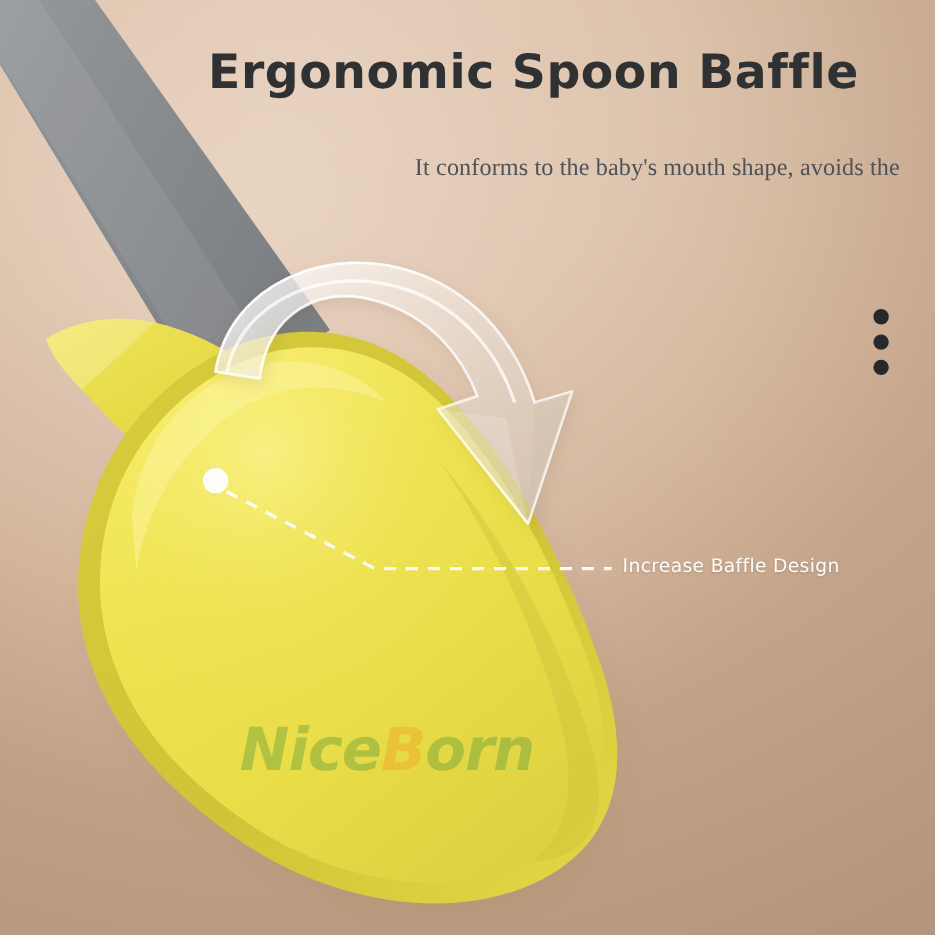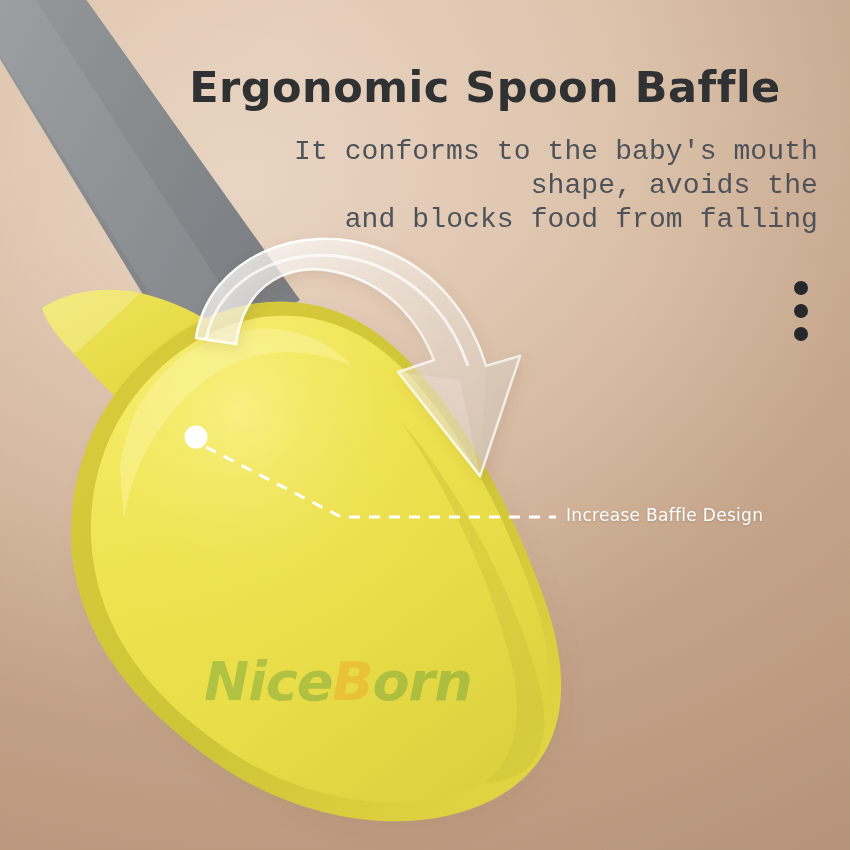--- a/index.html
+++ b/index.html
@@ -33,21 +33,21 @@
     position: absolute;
     left: 0;
     top: 0;
     width: 850px;
     height: 850px;
   }
 
   
   .watermark {
     position: absolute;
-    left: 204px;
+    left: 218px;
     top: 650px;
     font-family: "DejaVu Sans", sans-serif;
     font-size: 54px;
     font-weight: 700;
     letter-spacing: -1px;
     font-style: italic;
     opacity: 0.40;
     white-space: nowrap;
     user-select: none;
   }
@@ -62,30 +62,29 @@
     top: 42px;
     width: 670px;
     text-align: center;
     font-family: "DejaVu Sans", sans-serif;
     font-size: 43px;
     font-weight: 700;
     color: #2f3133;
     letter-spacing: 0.5px;
     line-height: 1.15;
     white-space: nowrap;
-    margin-top: 21px;
   }
   .subtitle {
     position: absolute;
     right: 32px;
     top: 135px;
     width: 560px;
     text-align: right;
-    font-family: Liberation Mono, monospace;
-    font-size: 28px;
+    font-family: Liberation Serif, serif;
+    font-size: 22px;
     font-weight: 400;
     color: #4e5359;
     line-height: 34px;
     letter-spacing: 0.1px;
   }
   .subtitle .sl { display: block; }
 
   
   .dots {
     position: absolute;
@@ -264,21 +263,20 @@
     <path d="M 206 447 L 341 517 L 556 517" fill="none" stroke="#ffffff" stroke-width="3" stroke-dasharray="11 9" stroke-linecap="butt"></path>
     <circle cx="196" cy="437" r="11.5" fill="#ffffff"></circle>
   </svg>
 
   <div class="callout-label">Increase Baffle Design</div>
 
   <div class="title">Ergonomic Spoon Baffle</div>
 
   <div class="subtitle">
     <span class="sl">It conforms to the baby's mouth shape, avoids the</span>
-    <span class="sl">and blocks food from falling</span>
   </div>
 
   <div class="dots">
     <span class="dot"></span>
     <span class="dot"></span>
     <span class="dot"></span>
   </div>
 
 </div>
 

